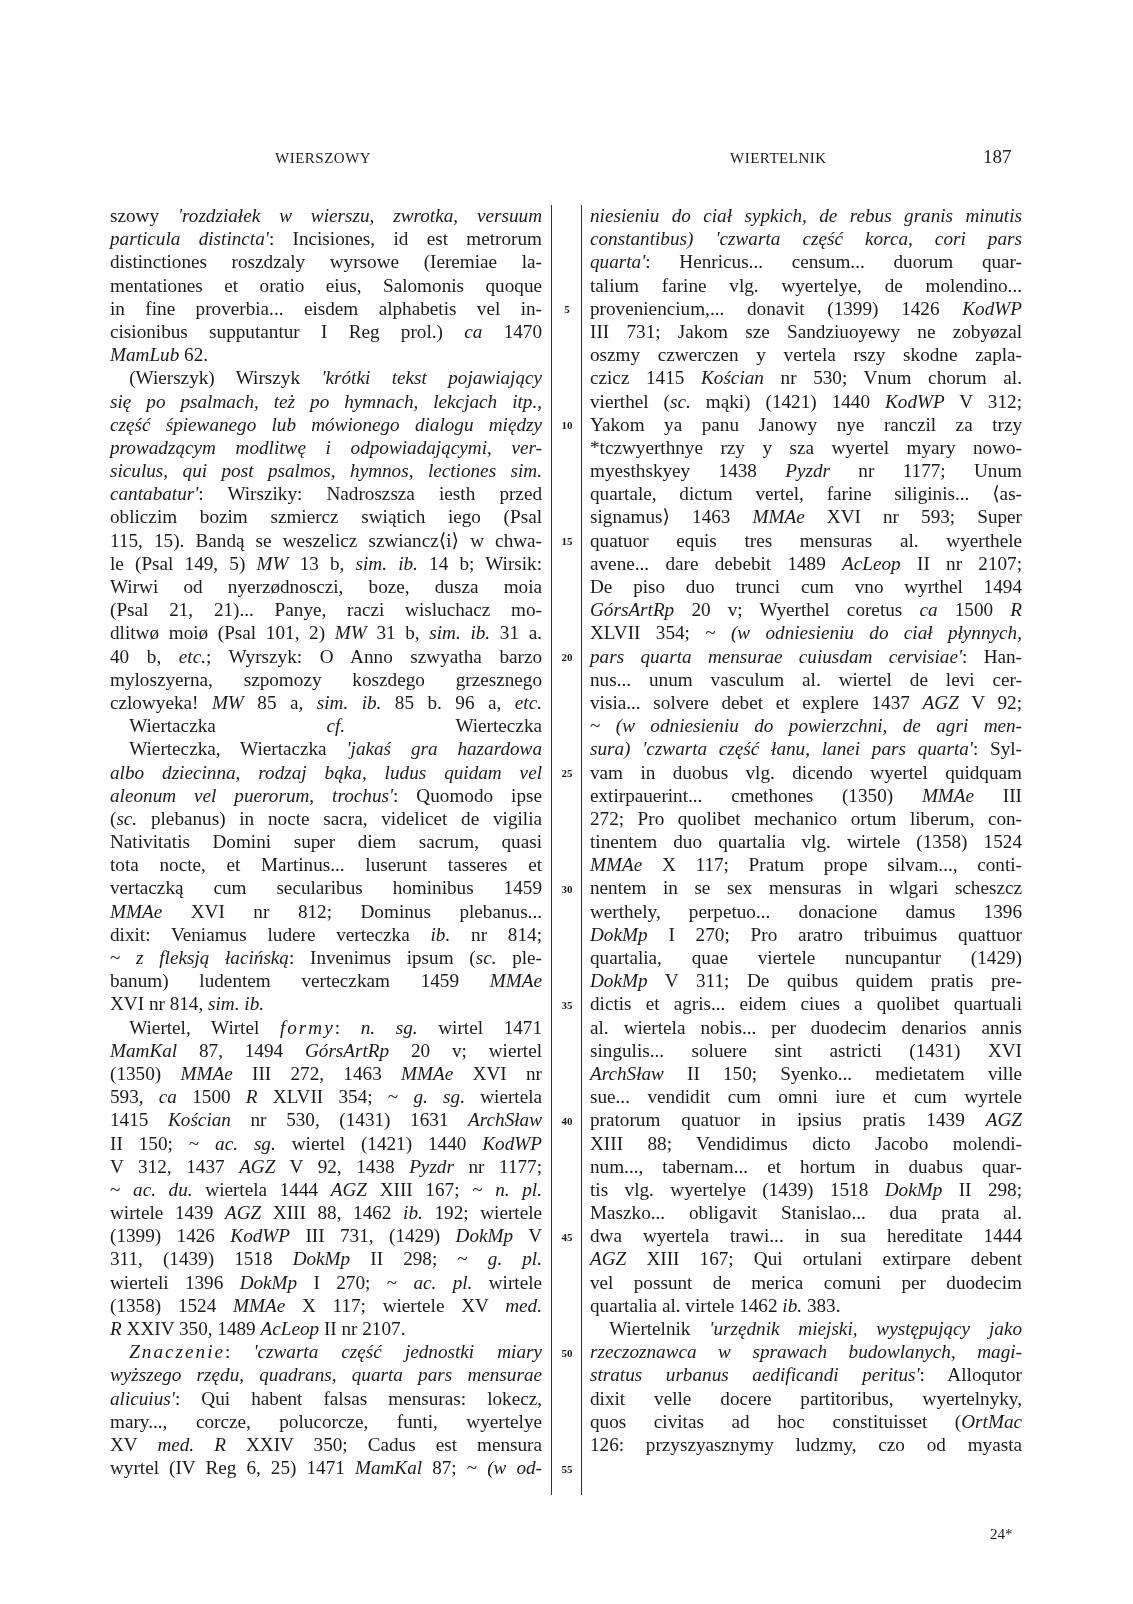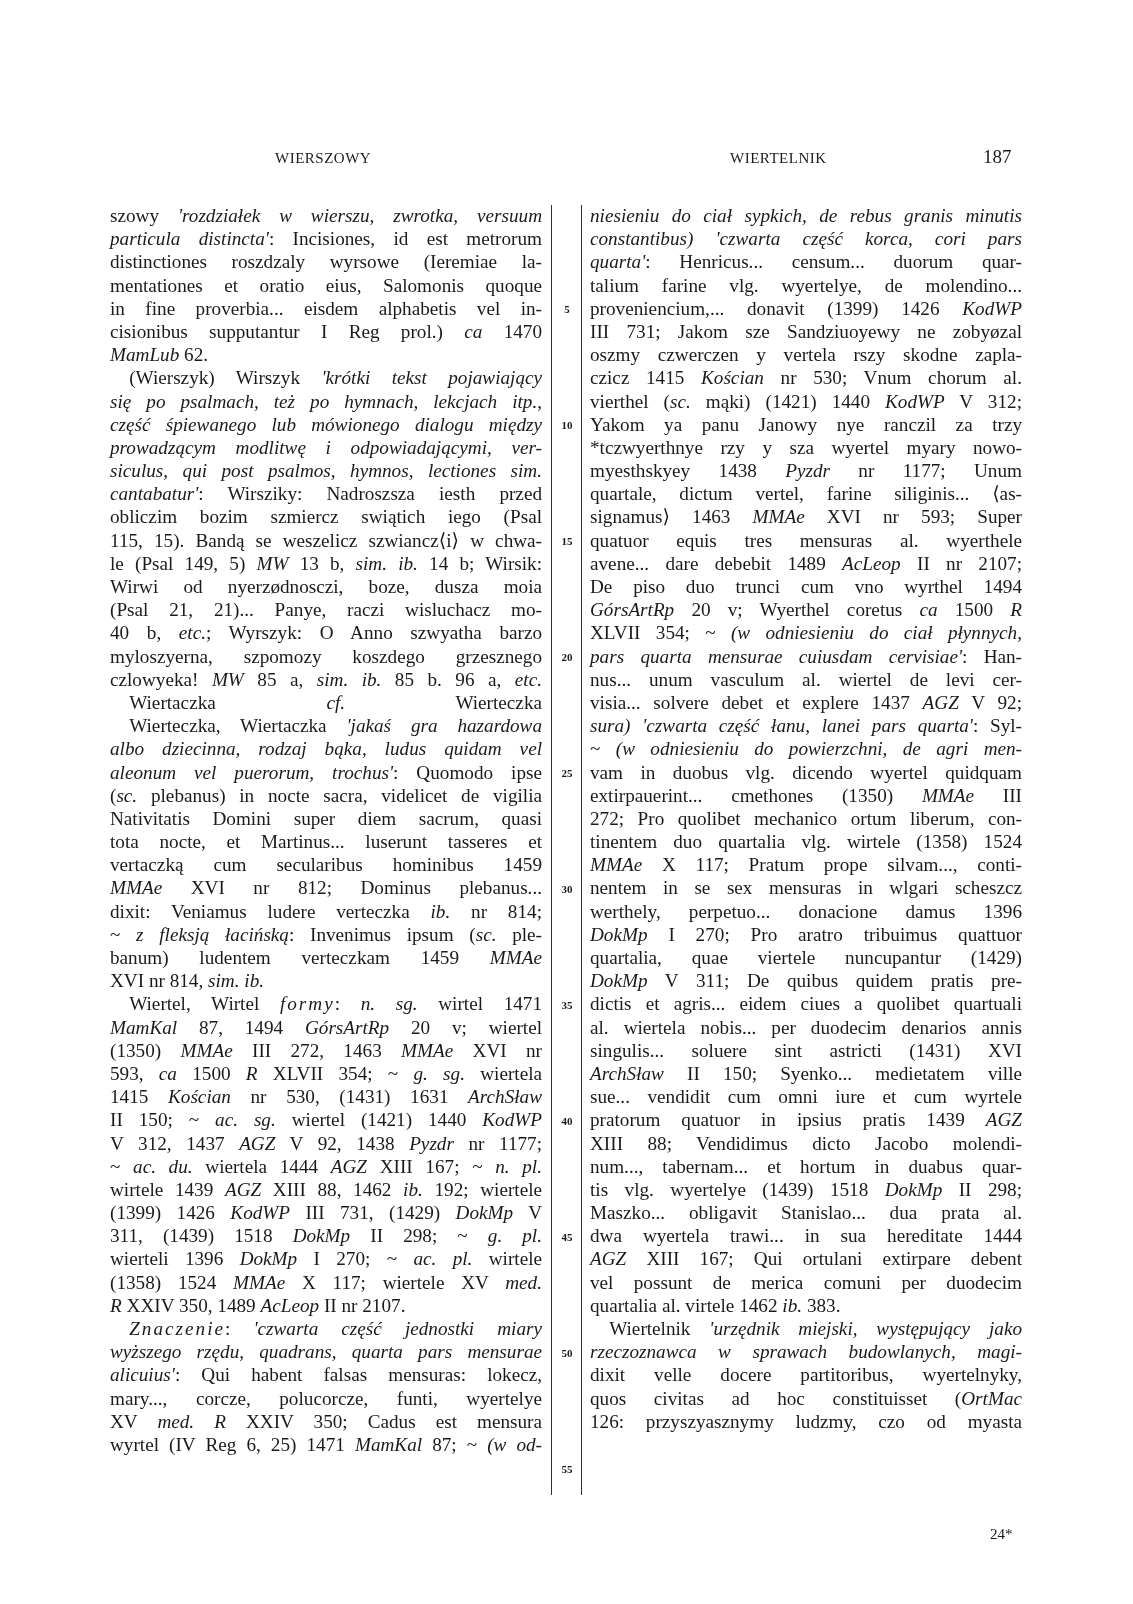--- a/index.html
+++ b/index.html
@@ -43,20 +43,21 @@
     <div class="line"><i>się po psalmach, też po hymnach, lekcjach itp.</i><span>,</span></div>
     <div class="line"><i>część śpiewanego lub mówionego dialogu między</i></div>
     <div class="line"><i>prowadzącym modlitwę i odpowiadającymi, ver-</i></div>
     <div class="line"><i>siculus, qui post psalmos, hymnos, lectiones sim.</i></div>
     <div class="line"><i>cantabatur'</i><span>: Wirsziky: Nadroszsza iesth przed</span></div>
     <div class="line"><span>obliczim bozim szmiercz swiątich iego (Psal</span></div>
     <div class="line"><span>115, 15). Bandą se weszelicz szwiancz⟨i⟩ w chwa-</span></div>
     <div class="line"><span>le (Psal 149, 5) </span><i>MW</i><span> 13 b, </span><i>sim. ib.</i><span> 14 b; Wirsik:</span></div>
     <div class="line"><span>Wirwi od nyerzødnosczi, boze, dusza moia</span></div>
     <div class="line"><span>(Psal 21, 21)... Panye, raczi wisluchacz mo-</span></div>
+    <div class="line"><span>dlitwø moiø (Psal 101, 2) </span><i>MW</i><span> 31 b, </span><i>sim. ib.</i><span> 31 a.</span></div>
     <div class="line"><span>40 b, </span><i>etc.</i><span>; Wyrszyk: O Anno szwyatha barzo</span></div>
     <div class="line"><span>myloszyerna, szpomozy koszdego grzesznego</span></div>
     <div class="line"><span>czlowyeka! </span><i>MW</i><span> 85 a, </span><i>sim. ib.</i><span> 85 b. 96 a, </span><i>etc.</i></div>
     <div class="line"><span> </span><b>Wiertaczka</b><span> </span><i>cf.</i><span> </span><b>Wierteczka</b></div>
     <div class="line"><span> </span><b>Wierteczka, Wiertaczka</b><span> </span><i>'jakaś gra hazardowa</i></div>
     <div class="line"><i>albo dziecinna, rodzaj bąka, ludus quidam vel</i></div>
     <div class="line"><i>aleonum vel puerorum, trochus'</i><span>: Quomodo ipse</span></div>
     <div class="line"><span>(</span><i>sc.</i><span> plebanus) in nocte sacra, videlicet de vigilia</span></div>
     <div class="line"><span>Nativitatis Domini super diem sacrum, quasi</span></div>
     <div class="line"><span>tota nocte, et Martinus... luserunt tasseres et</span></div>
@@ -118,22 +119,22 @@
     <div class="line"><span>quartale, dictum vertel, farine siliginis... ⟨as-</span></div>
     <div class="line"><span>signamus⟩ 1463 </span><i>MMAe</i><span> XVI nr 593; Super</span></div>
     <div class="line"><span>quatuor equis tres mensuras al. wyerthele</span></div>
     <div class="line"><span>avene... dare debebit 1489 </span><i>AcLeop</i><span> II nr 2107;</span></div>
     <div class="line"><span>De piso duo trunci cum vno wyrthel 1494</span></div>
     <div class="line"><i>GórsArtRp</i><span> 20 v; Wyerthel coretus </span><i>ca</i><span> 1500 </span><i>R</i></div>
     <div class="line"><span>XLVII 354; ~ </span><i>(w odniesieniu do ciał płynnych,</i></div>
     <div class="line"><i>pars quarta mensurae cuiusdam cervisiae'</i><span>: Han-</span></div>
     <div class="line"><span>nus... unum vasculum al. wiertel de levi cer-</span></div>
     <div class="line"><span>visia... solvere debet et explere 1437 </span><i>AGZ</i><span> V 92;</span></div>
+    <div class="line"><span>~ </span><i>(w odniesieniu do powierzchni, de agri men-</i></div>
     <div class="line"><i>sura) 'czwarta część łanu, lanei pars quarta'</i><span>: Syl-</span></div>
-    <div class="line"><span>~ </span><i>(w odniesieniu do powierzchni, de agri men-</i></div>
     <div class="line"><span>vam in duobus vlg. dicendo wyertel quidquam</span></div>
     <div class="line"><span>extirpauerint... cmethones (1350) </span><i>MMAe</i><span> III</span></div>
     <div class="line"><span>272; Pro quolibet mechanico ortum liberum, con-</span></div>
     <div class="line"><span>tinentem duo quartalia vlg. wirtele (1358) 1524</span></div>
     <div class="line"><i>MMAe</i><span> X 117; Pratum prope silvam..., conti-</span></div>
     <div class="line"><span>nentem in se sex mensuras in wlgari scheszcz</span></div>
     <div class="line"><span>werthely, perpetuo... donacione damus 1396</span></div>
     <div class="line"><i>DokMp</i><span> I 270; Pro aratro tribuimus quattuor</span></div>
     <div class="line"><span>quartalia, quae viertele nuncupantur (1429)</span></div>
     <div class="line"><i>DokMp</i><span> V 311; De quibus quidem pratis pre-</span></div>
@@ -146,18 +147,19 @@
     <div class="line"><span>XIII 88; Vendidimus dicto Jacobo molendi-</span></div>
     <div class="line"><span>num..., tabernam... et hortum in duabus quar-</span></div>
     <div class="line"><span>tis vlg. wyertelye (1439) 1518 </span><i>DokMp</i><span> II 298;</span></div>
     <div class="line"><span>Maszko... obligavit Stanislao... dua prata al.</span></div>
     <div class="line"><span>dwa wyertela trawi... in sua hereditate 1444</span></div>
     <div class="line"><i>AGZ</i><span> XIII 167; Qui ortulani extirpare debent</span></div>
     <div class="line"><span>vel possunt de merica comuni per duodecim</span></div>
     <div class="line last"><span>quartalia al. virtele 1462 </span><i>ib.</i><span> 383.</span></div>
     <div class="line"><span> </span><b>Wiertelnik</b><span> </span><i>'urzędnik miejski, występujący jako</i></div>
     <div class="line"><i>rzeczoznawca w sprawach budowlanych, magi-</i></div>
+    <div class="line"><i>stratus urbanus aedificandi peritus'</i><span>: Alloqutor</span></div>
     <div class="line"><span>dixit velle docere partitoribus, wyertelnyky,</span></div>
     <div class="line"><span>quos civitas ad hoc constituisset (</span><i>OrtMac</i></div>
     <div class="line"><span>126: przyszyasznymy ludzmy, czo od myasta</span></div>
   </div>
 
 <div id="signature">24*</div>
 
 </body></html>

